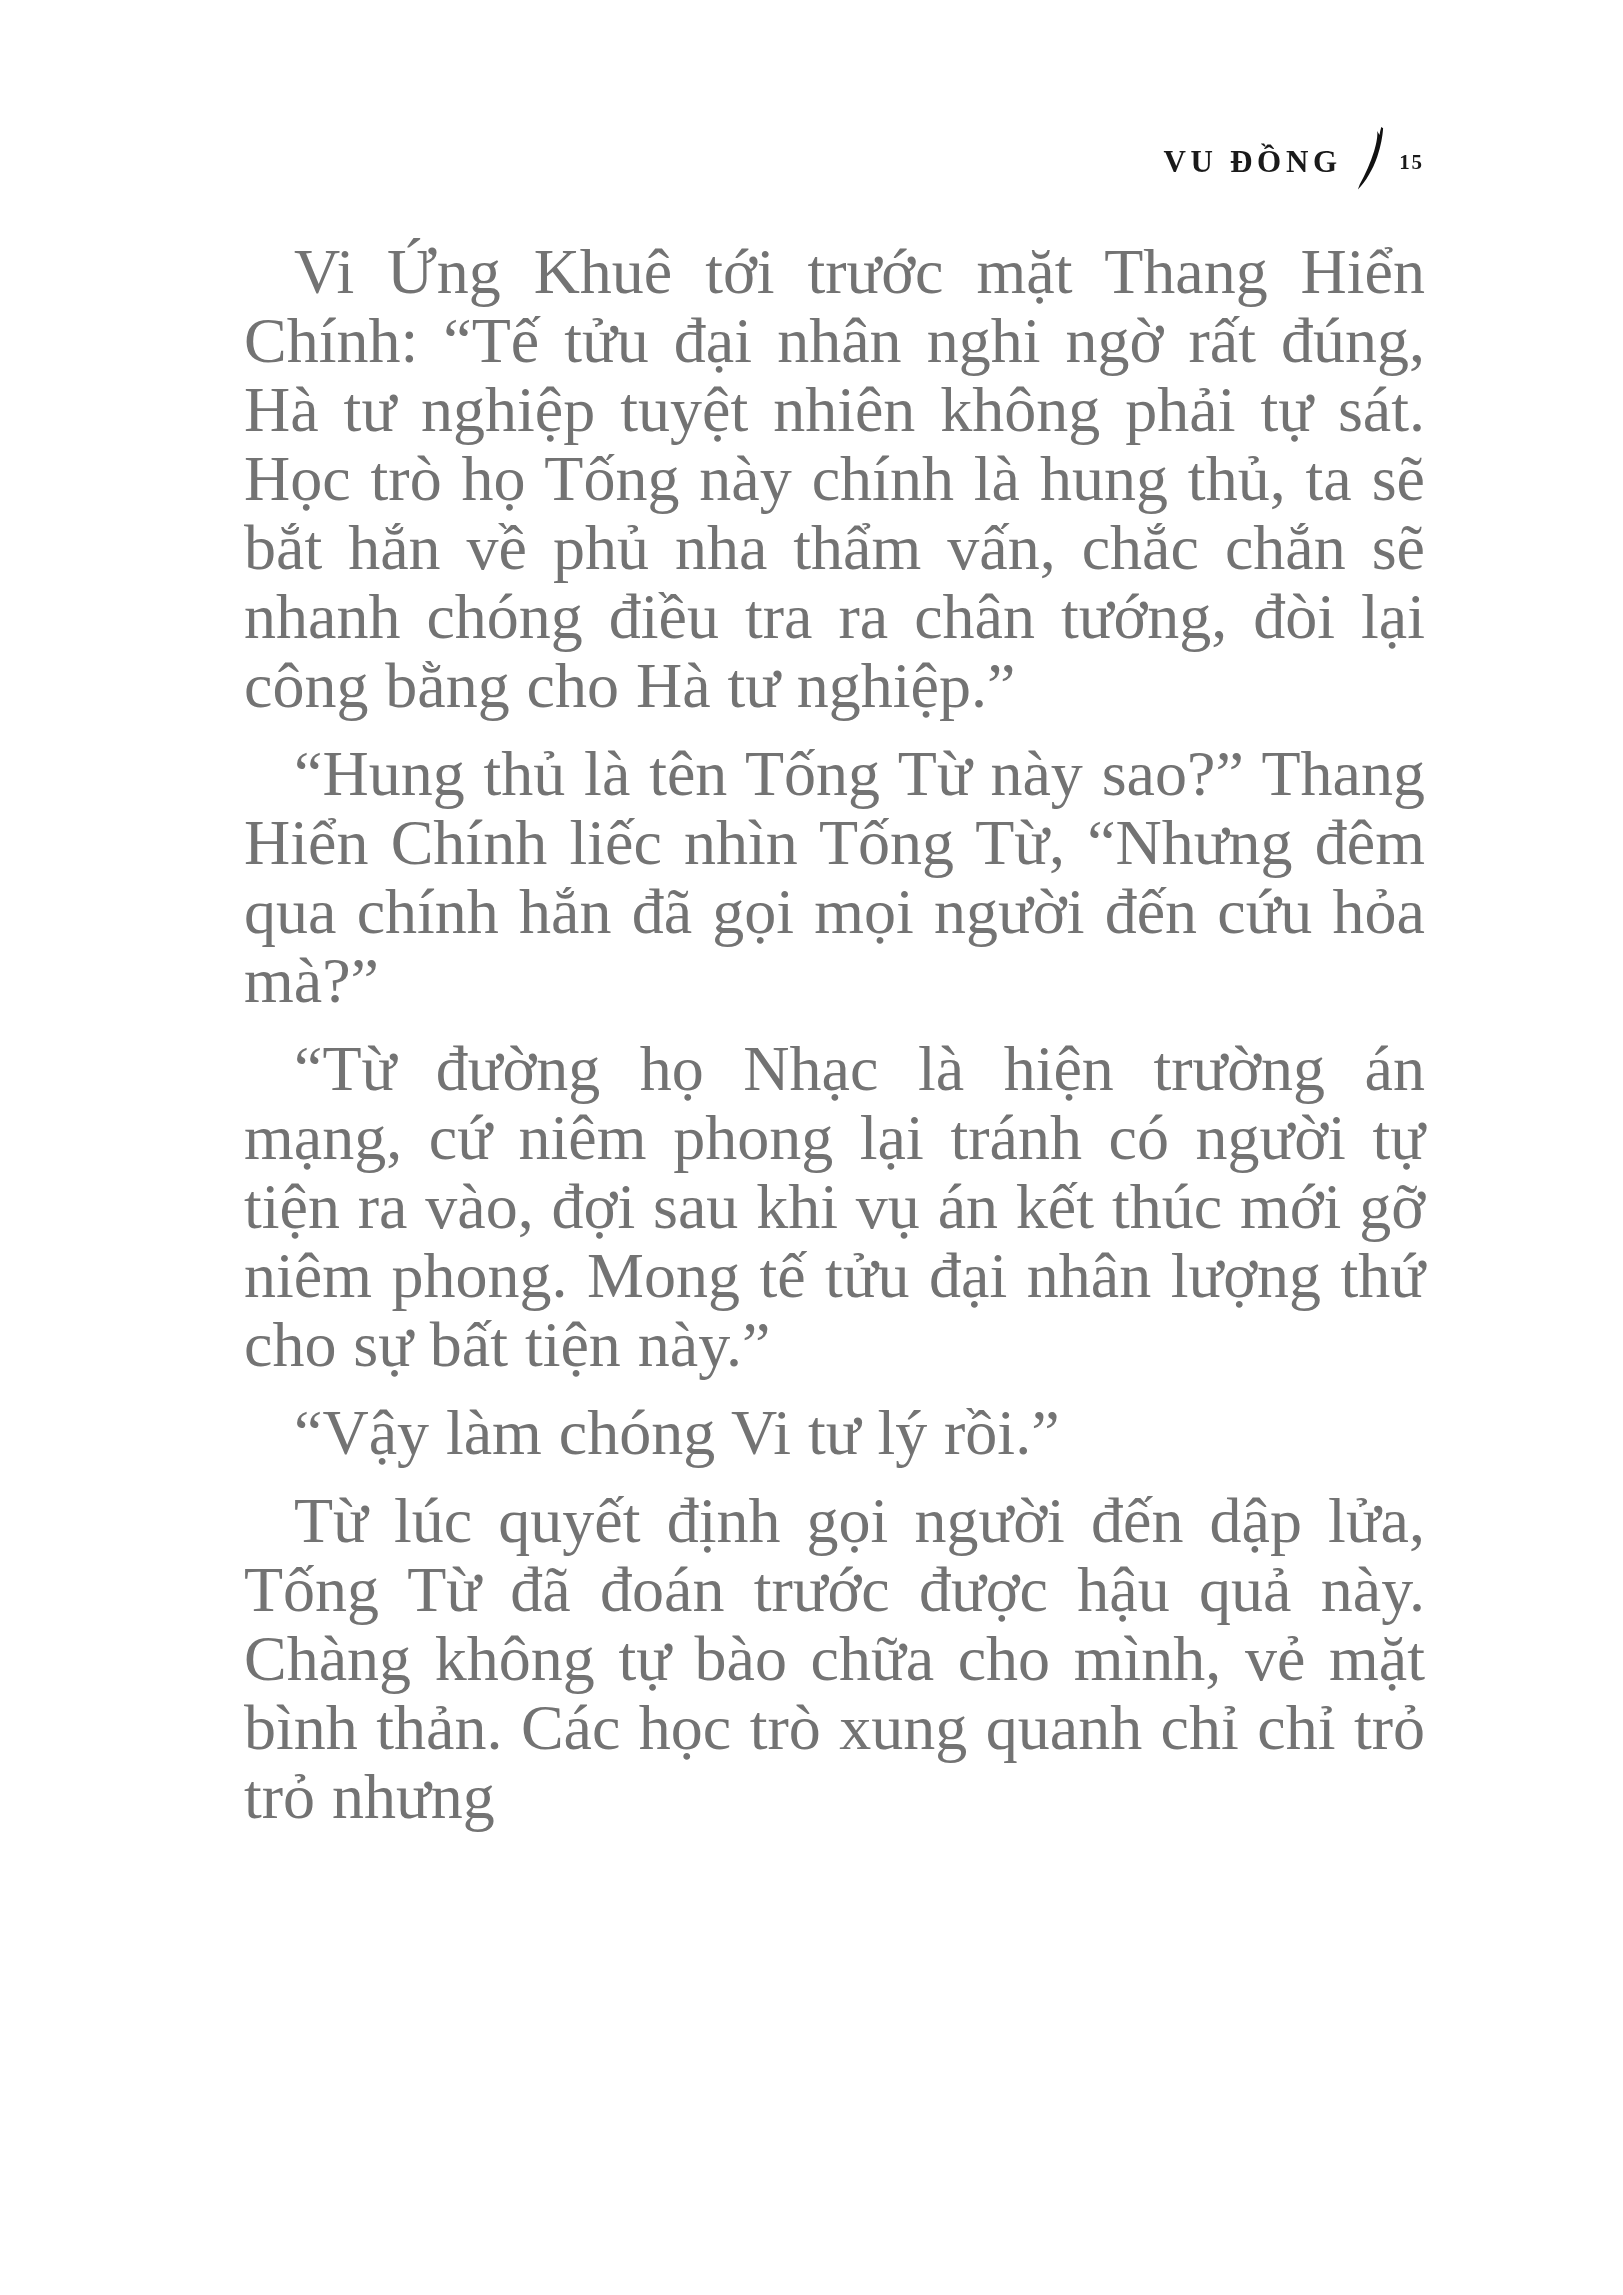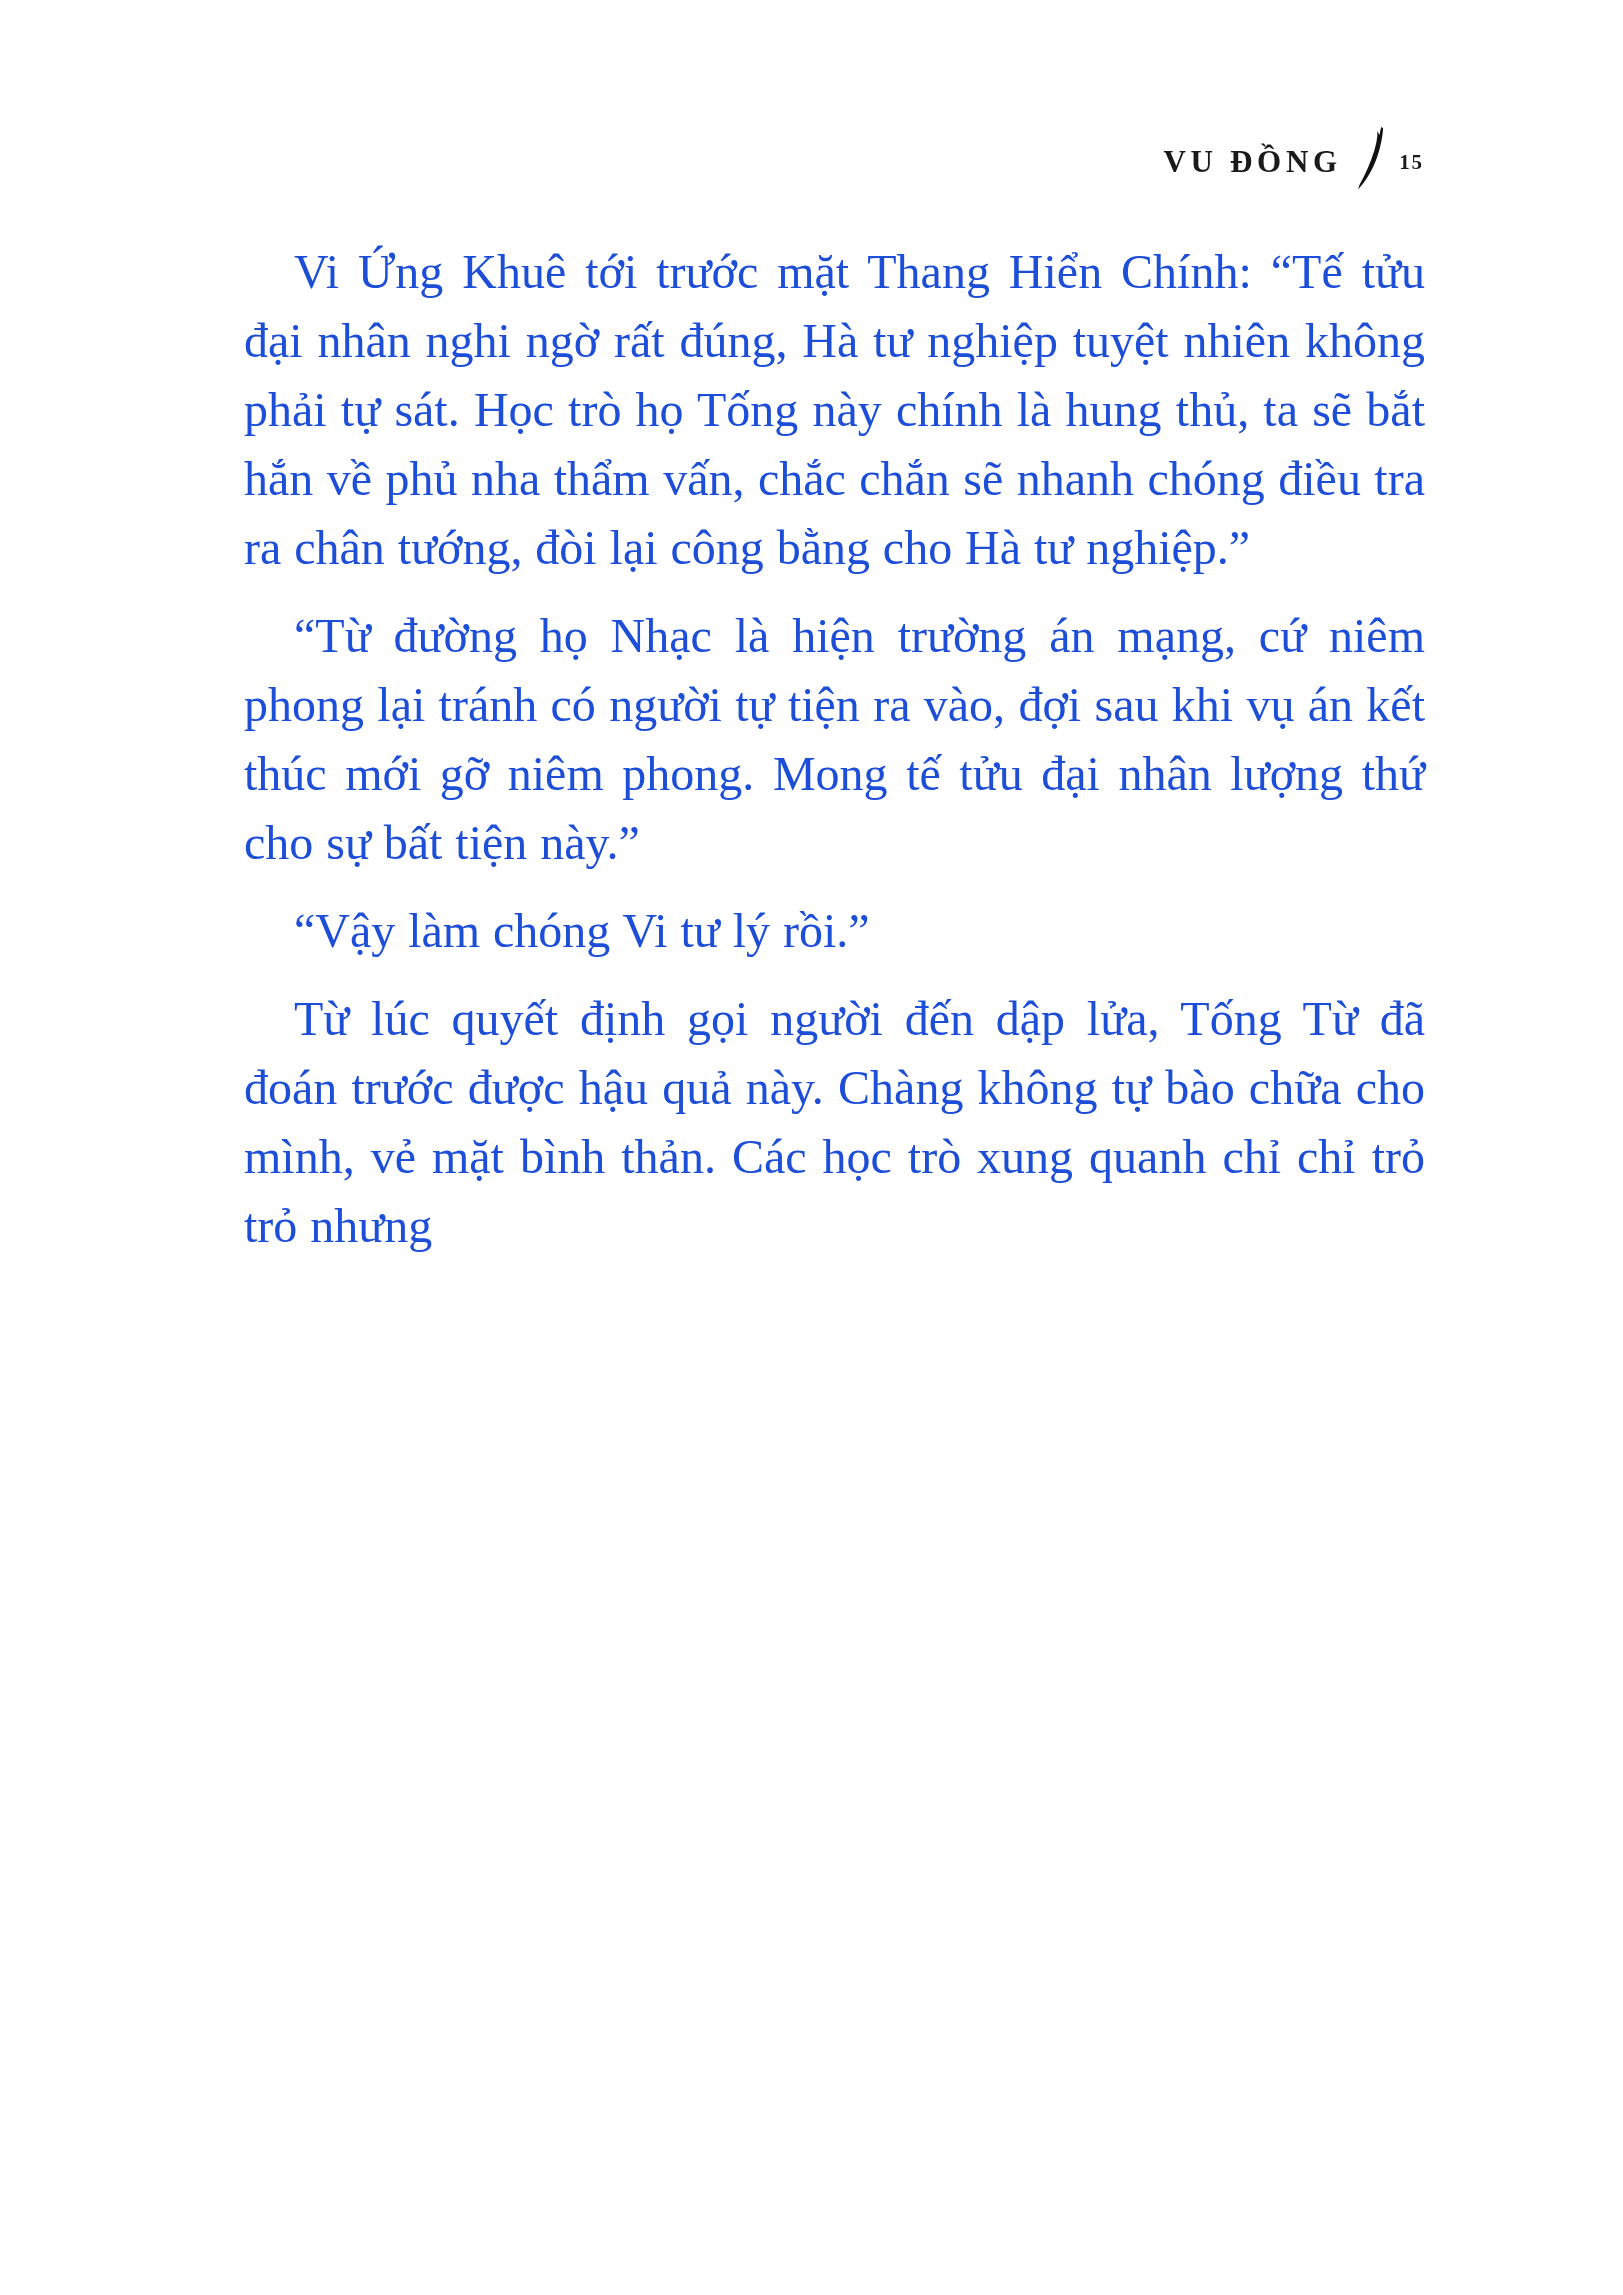--- a/index.html
+++ b/index.html
@@ -46,42 +46,43 @@
     color: #1a1a1a;
   }
   .page-body {
     position: absolute;
     top: 237px;
     left: 244px;
     width: 1181px;
   }
   .page-body p {
     margin: 0 0 19px 0;
-    font-size: 48px;
+    font-size: 64px;
     line-height: 69px;
     text-align: justify;
     text-indent: 50px;
-    color: #1d4ed8;
+    color: #737373;
     word-spacing: 0.9px;
   }
 </style>
 </head>
 <body>
 
 <div class="page">
 
   <header class="page-header">
     <span class="running-title">VU ĐỒNG</span>
     <svg class="slash-ornament" viewBox="0 0 60 140" xmlns="http://www.w3.org/2000/svg" aria-hidden="true">
       <path d="M54 0 C52 6 51 12 50 18 C48 14 46 11 45 9 C46 20 44 34 38 54 C30 80 19 104 6 128 L2 139 C20 120 35 95 45 66 C53 43 57 20 58 3 Z" fill="#111111"></path>
     </svg>
     <span class="page-number">15</span>
   </header>
 
   <main class="page-body">
     <p>Vi Ứng Khuê tới trước mặt Thang Hiển Chính: “Tế tửu đại nhân nghi ngờ rất đúng, Hà tư nghiệp tuyệt nhiên không phải tự sát. Học trò họ Tống này chính là hung thủ, ta sẽ bắt hắn về phủ nha thẩm vấn, chắc chắn sẽ nhanh chóng điều tra ra chân tướng, đòi lại công bằng cho Hà tư nghiệp.”</p>
+    <p>“Hung thủ là tên Tống Từ này sao?” Thang Hiển Chính liếc nhìn Tống Từ, “Nhưng đêm qua chính hắn đã gọi mọi người đến cứu hỏa mà?”</p>
     <p>“Từ đường họ Nhạc là hiện trường án mạng, cứ niêm phong lại tránh có người tự tiện ra vào, đợi sau khi vụ án kết thúc mới gỡ niêm phong. Mong tế tửu đại nhân lượng thứ cho sự bất tiện này.”</p>
     <p>“Vậy làm chóng Vi tư lý rồi.”</p>
     <p>Từ lúc quyết định gọi người đến dập lửa, Tống Từ đã đoán trước được hậu quả này. Chàng không tự bào chữa cho mình, vẻ mặt bình thản. Các học trò xung quanh chỉ chỉ trỏ trỏ nhưng</p>
   </main>
 
 </div>
 
 
 </body></html>

